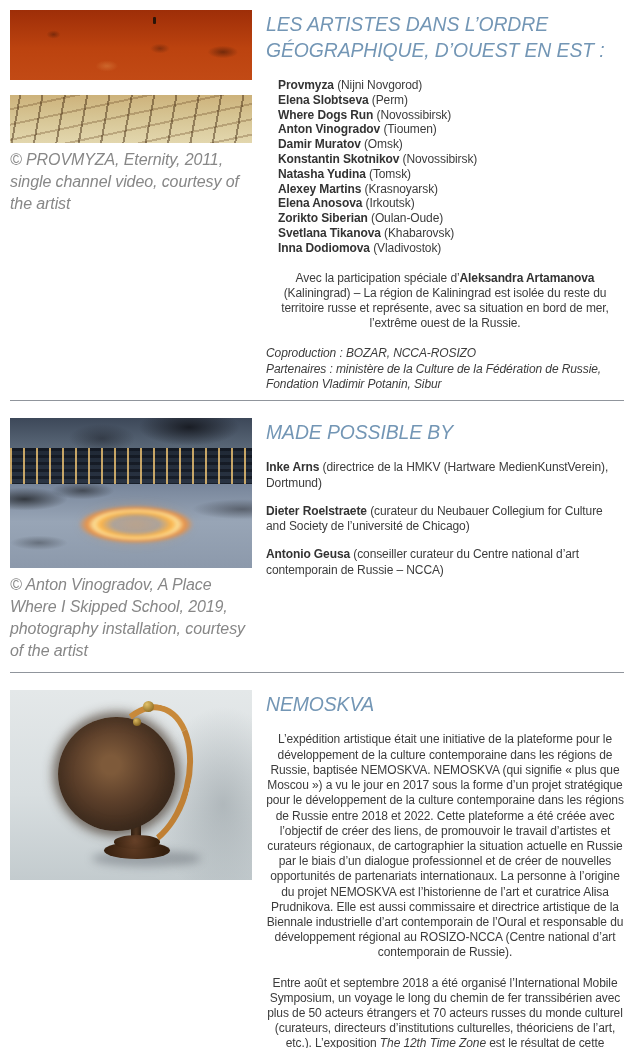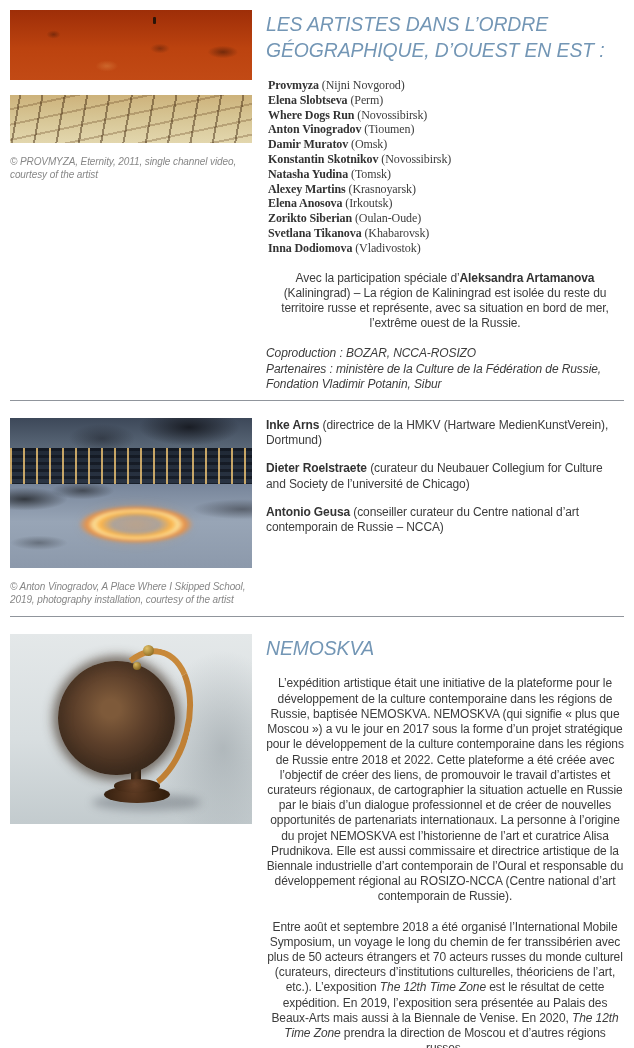--- a/index.html
+++ b/index.html
@@ -2,25 +2,25 @@
 <html><head>
 <meta charset="utf-8">
 <style>
   html,body{margin:0;padding:0;background:#ffffff;}
   body{width:634px;font-family:"Liberation Sans",sans-serif;color:#3c3c3c;
        font-size:12px;line-height:15.2px;letter-spacing:-0.1px;}
   .section{display:flex;align-items:flex-start;padding:0 10px;}
   .col-left{flex:0 0 242px;width:242px;}
   .col-right{flex:1;margin-left:14px;min-width:0;}
   .heading{font-size:19.4px;line-height:25.5px;font-weight:400;color:#7396b5;margin:2px 0 15px 0;font-style:italic;}
-  .caption{font-style:italic;font-size:10px;line-height:13px;color:#878787;margin-top:12px;}
+  .caption{font-style:italic;font-size:16px;line-height:22px;color:#878787;margin-top:6px;}
   .b{font-weight:700;color:#333333;}
   .it{font-style:italic;}
   .artist-row{line-height:14.8px;}
-  .artists{margin:0 0 15px 2px;font-family:Liberation Serif, serif;}
+  .artists{margin:0 0 15px 12px;}
   .para{margin:0 0 15px 0;text-align:center;}
   .credits{font-style:italic;margin:0;}
   .person{margin:0 0 13px 0;}
   .divider{border:0;border-top:1px solid #90959c;margin:10px 10px 17px 10px;}
   .divider.first{margin-top:8px;}
   .spacer-top{height:10px;}
 
   
   .art{position:relative;overflow:hidden;}
   .art1{width:242px;height:133px;}
@@ -138,20 +138,21 @@
       <div class="art art2">
         <div class="a2-sky"></div>
         <div class="a2-buildings"></div>
         <div class="a2-snow"></div>
         <div class="a2-glow"></div>
         <div class="a2-fire"></div>
       </div>
       <div class="caption">© Anton Vinogradov, A Place Where I Skipped School, 2019, photography installation, courtesy of the artist</div>
     </div>
     <div class="col-right">
+      <div class="heading">MADE POSSIBLE BY</div>
       <div class="person"><span class="b">Inke Arns</span><span> (directrice de la HMKV (Hartware MedienKunstVerein), Dortmund)</span></div>
       <div class="person"><span class="b">Dieter Roelstraete</span><span> (curateur du Neubauer Collegium for Culture and Society de l’université de Chicago)</span></div>
       <div class="person"><span class="b">Antonio Geusa</span><span> (conseiller curateur du Centre national d’art contemporain de Russie – NCCA)</span></div>
     </div>
   </div>
 
   <hr class="divider">
 
   <div class="section">
     <div class="col-left">

